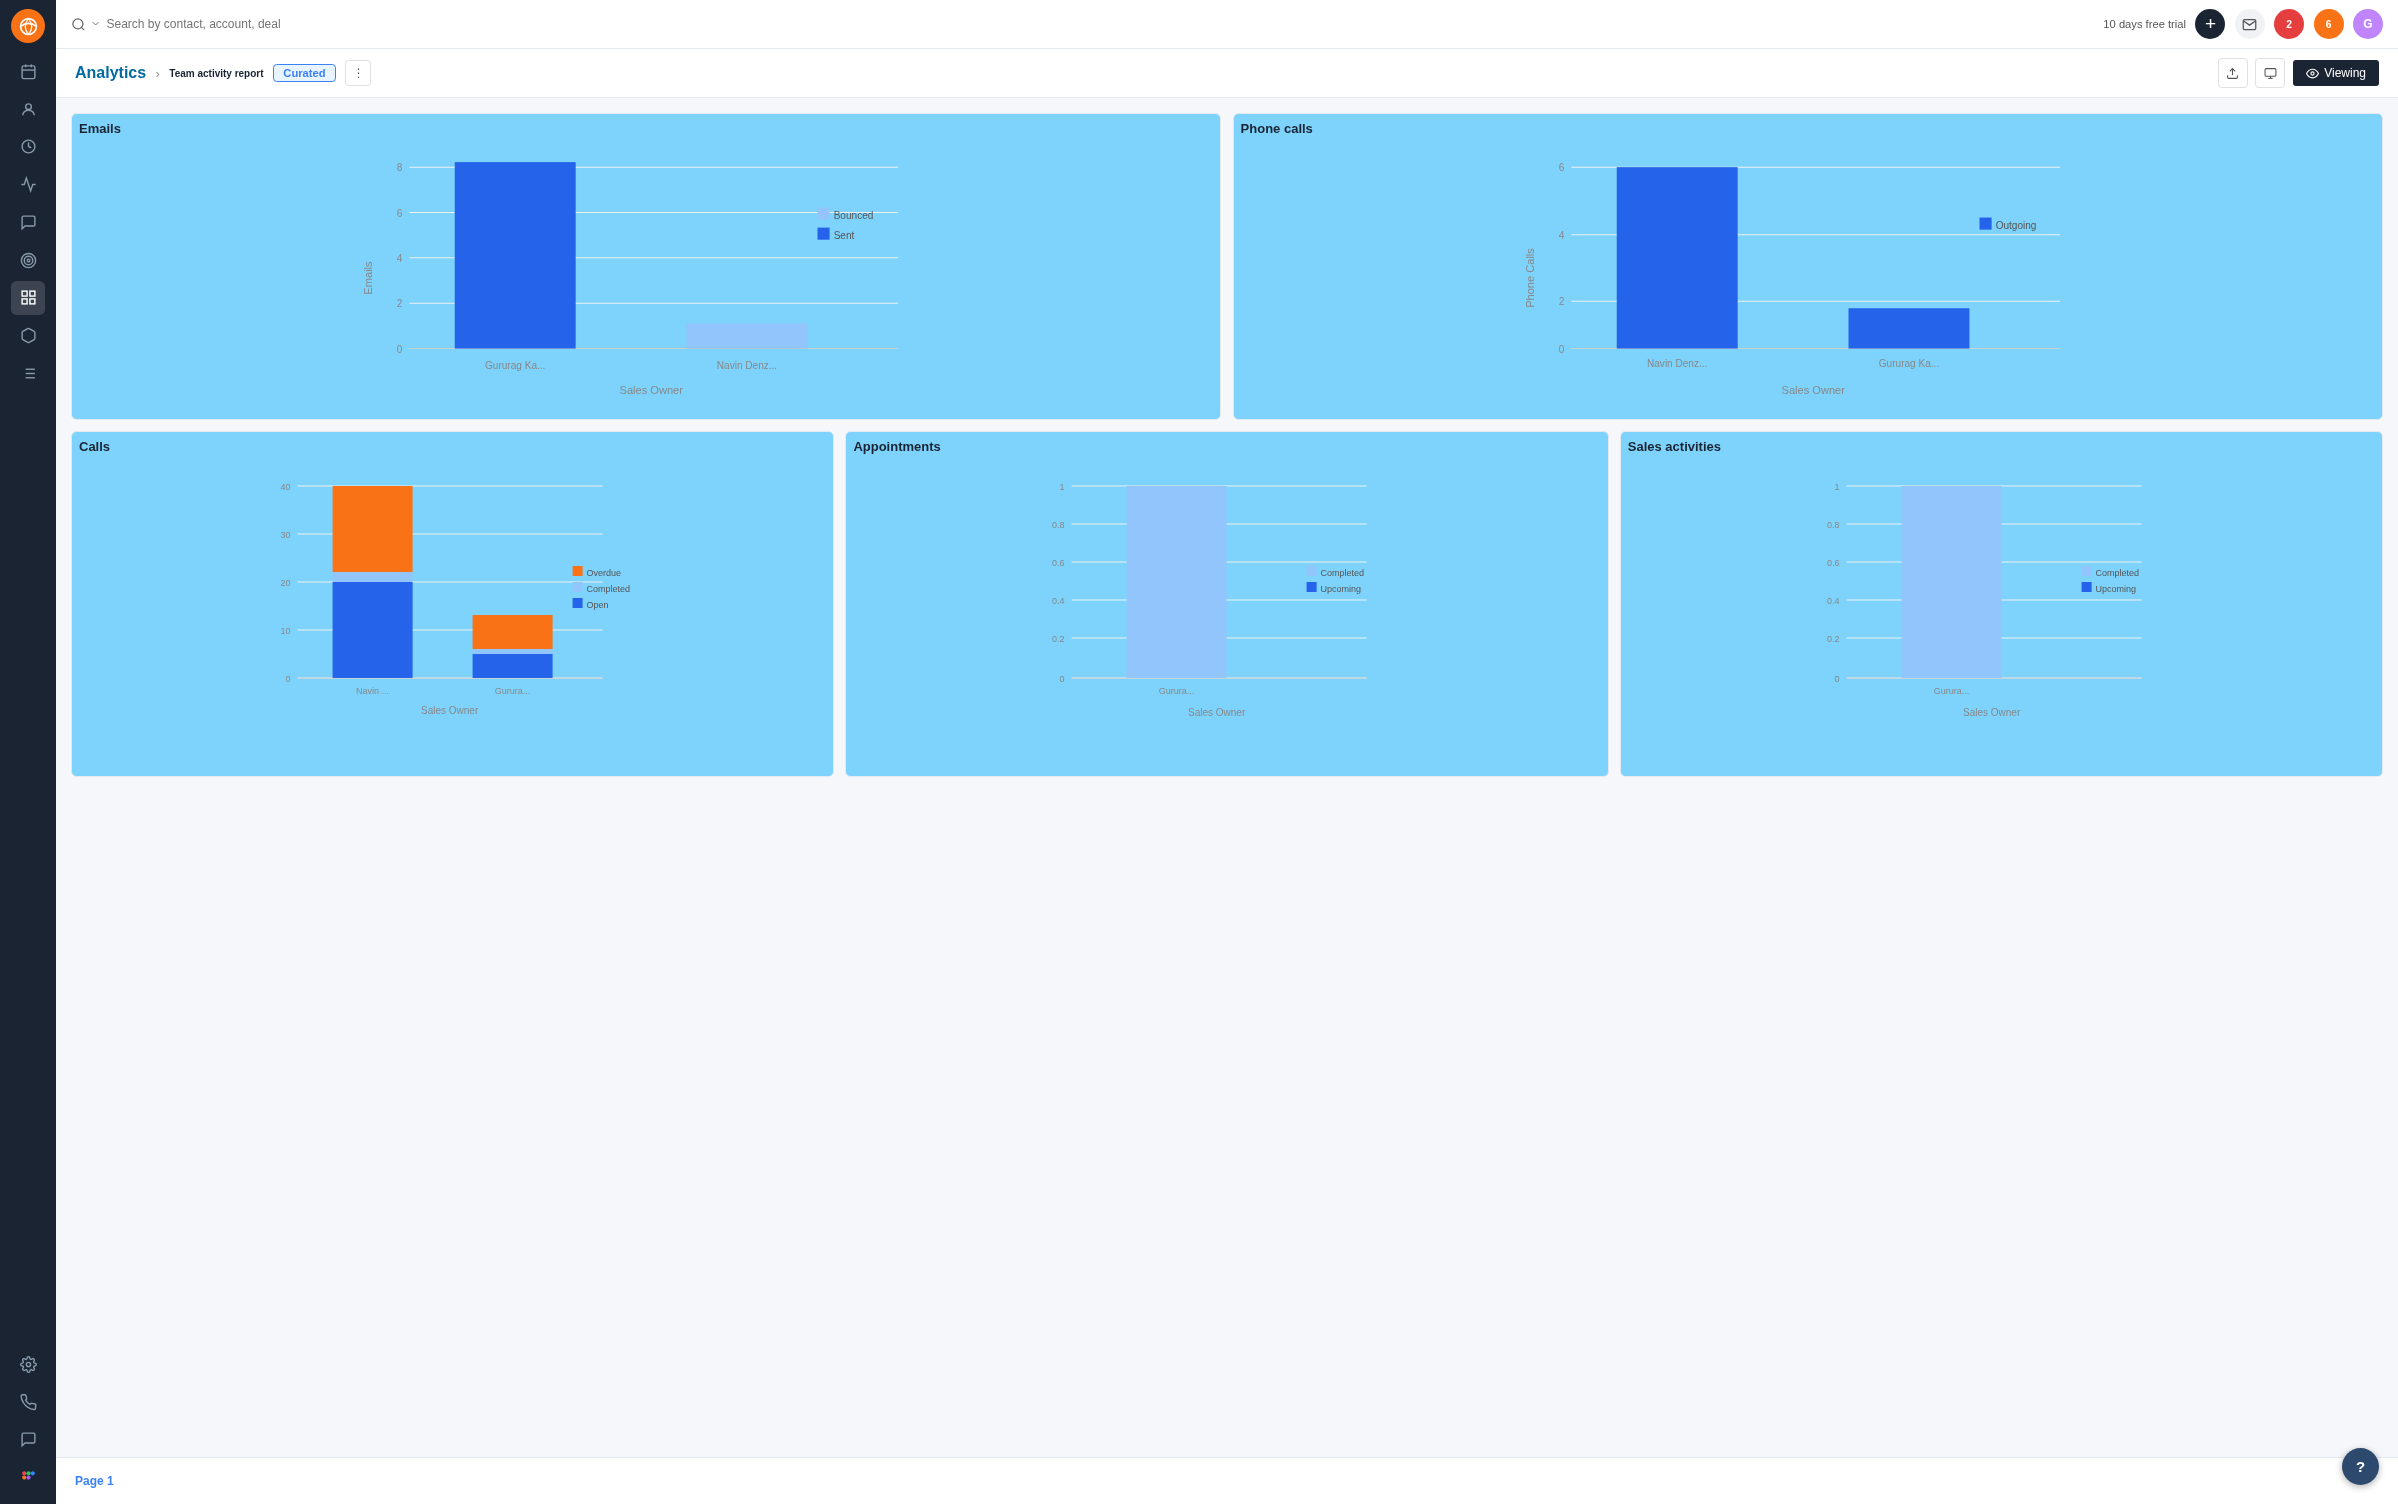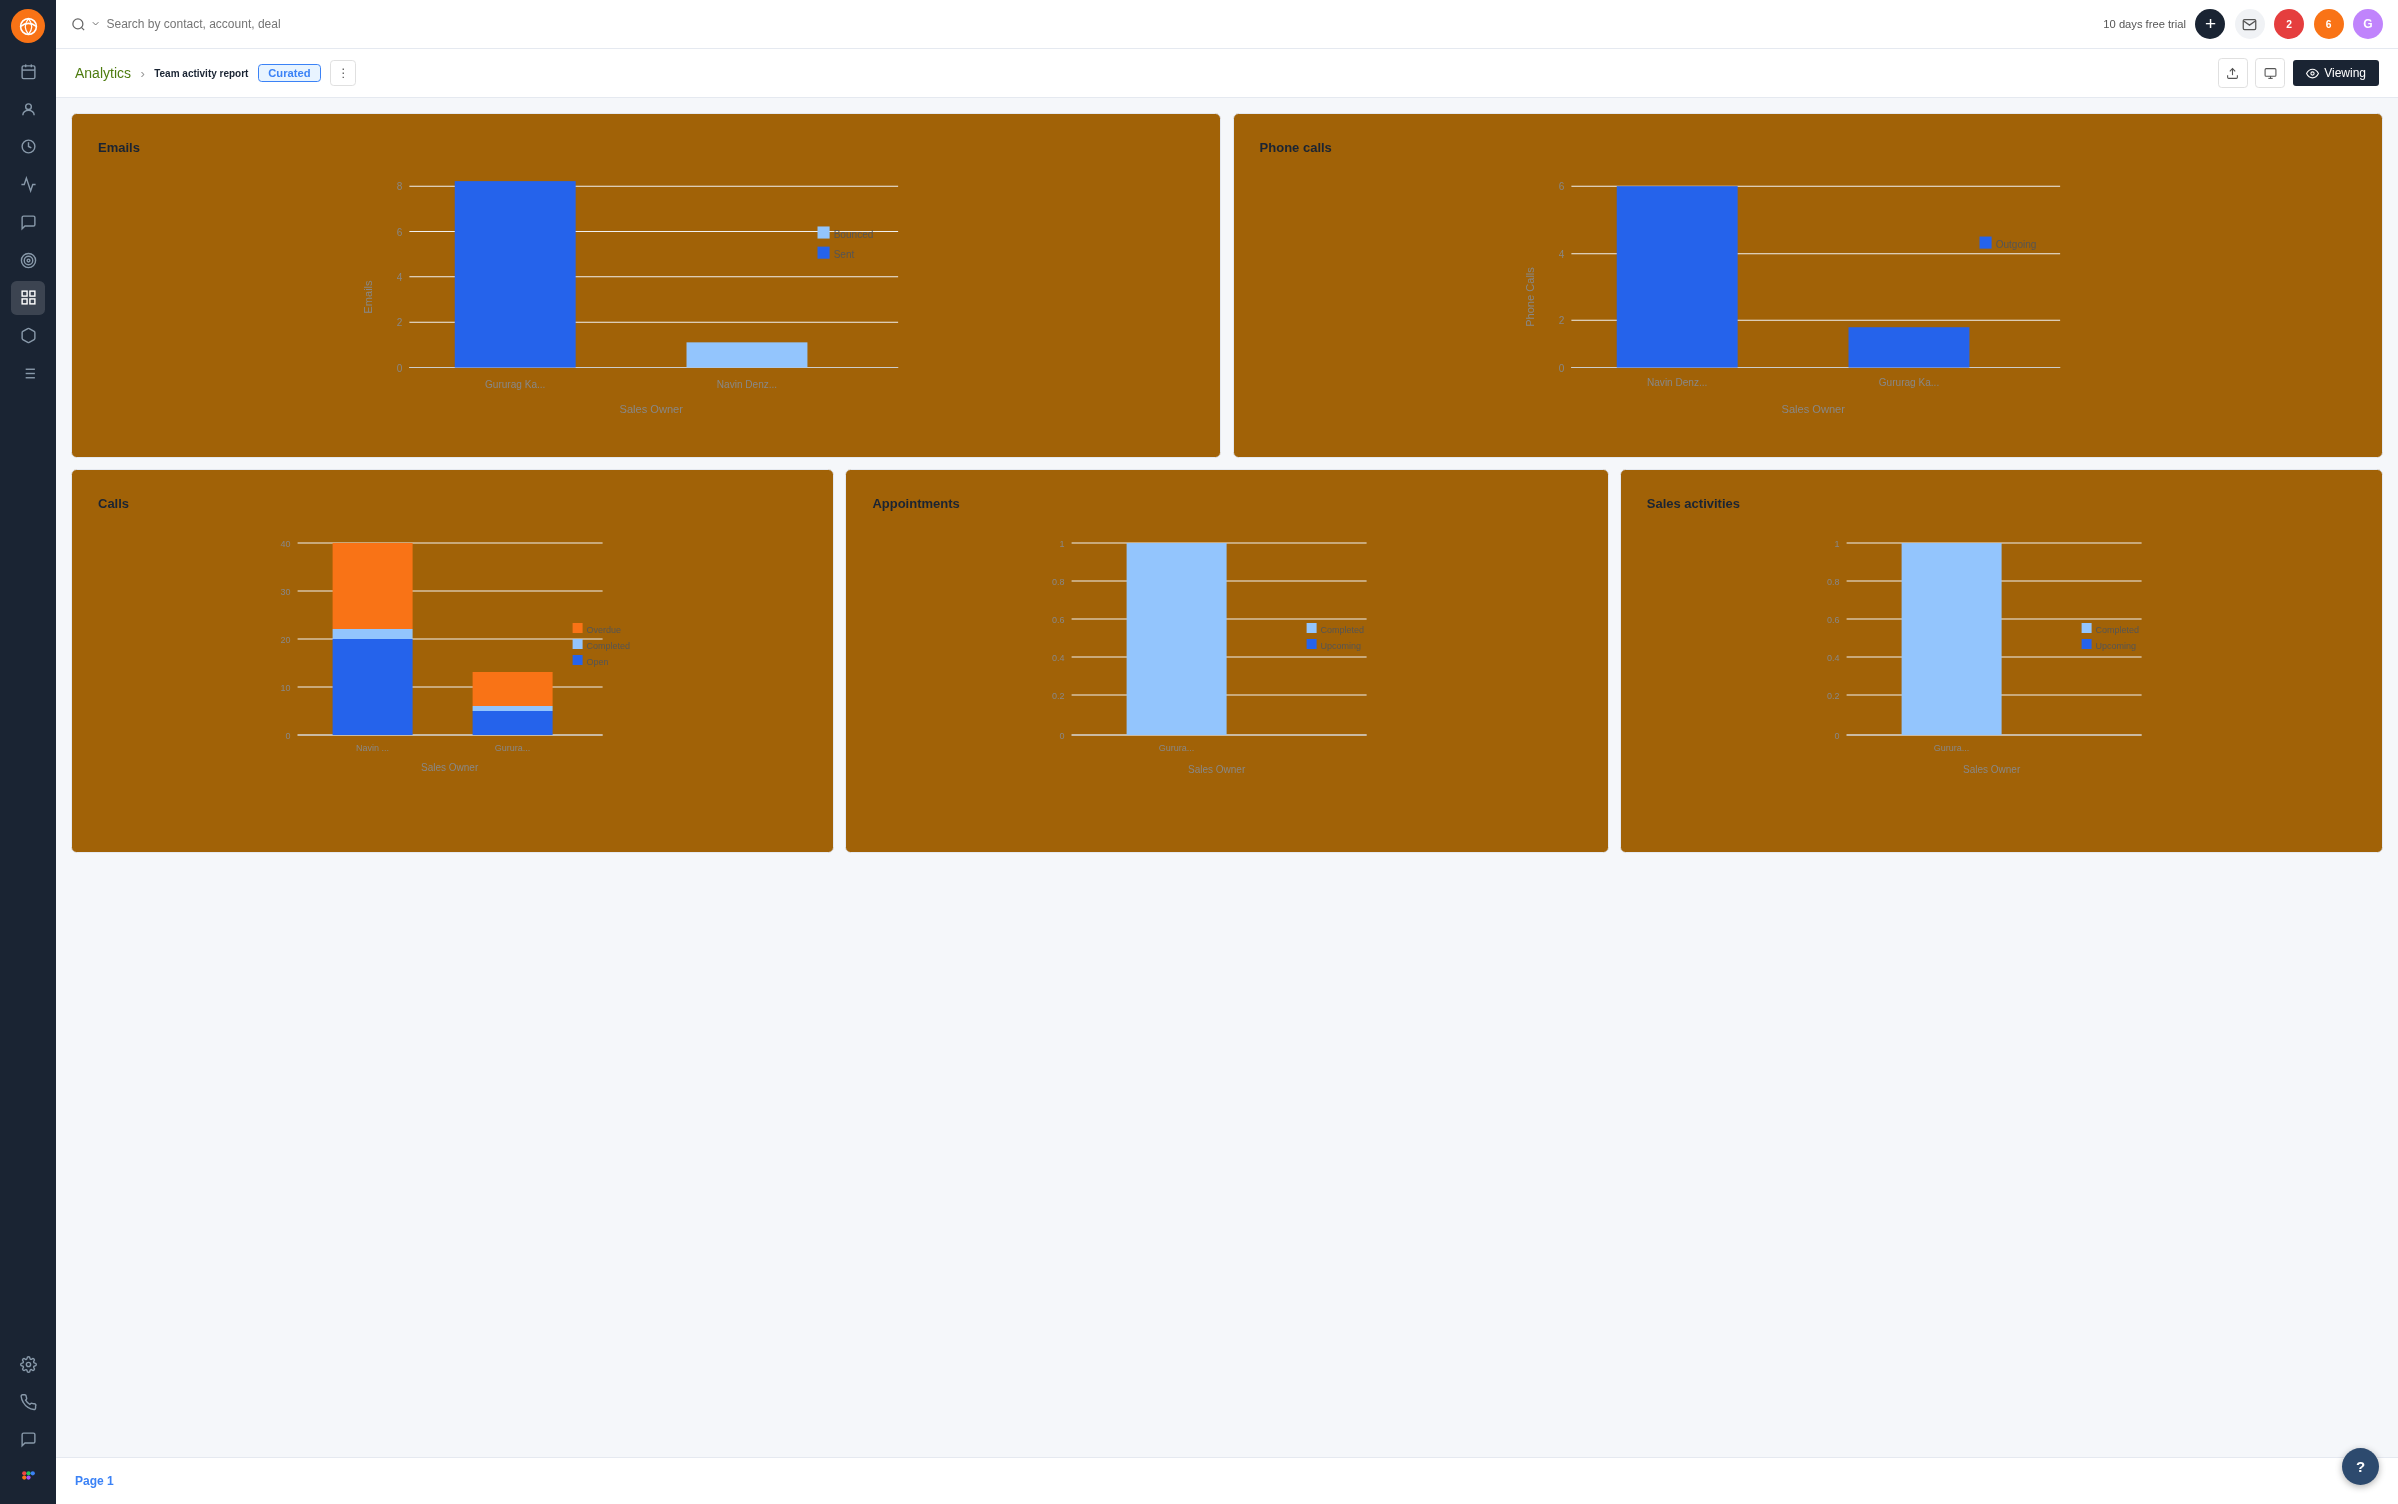--- a/index.html
+++ b/index.html
@@ -24,35 +24,35 @@
     .trial-text { font-size: 11.2px; color: #555; }
     .topbar-btn { width: 30px; height: 30px; border-radius: 50%; display: flex; align-items: center; justify-content: center; cursor: pointer; border: none; }
     .btn-add { background: #1a2433; color: white; font-size: 19px; }
     .btn-mail { background: #f0f2f5; color: #555; font-size: 13px; }
     .btn-notif { background: #e53e3e; color: white; font-size: 10.3px; font-weight: bold; position: relative; }
     .btn-notif2 { background: #f97316; color: white; font-size: 10.3px; font-weight: bold; }
     .btn-avatar { background: #c084fc; color: white; font-size: 12px; font-weight: bold; }
 
     
     .breadcrumb-bar { height: 49px; background: white; border-bottom: 0.9px solid #e5e9f0; display: flex; align-items: center; padding: 0 19px; gap: 9.4px; flex-shrink: 0; }
-    .breadcrumb-link { color: #4d7c0f; font-size: 14px; font-weight: 400; cursor: pointer; }
+    .breadcrumb-link { color: #0369a1; font-size: 16px; font-weight: 700; cursor: pointer; }
     .breadcrumb-sep { color: #999; font-size: 13px; }
     .breadcrumb-current { color: #1a2433; font-size: 10px; font-weight: 600; }
     .badge-curated { background: #e8f4ff; color: #3b82f6; border: 0.9px solid #3b82f6; border-radius: 3.7px; padding: 1.9px 9.4px; font-size: 11.2px; font-weight: 700; }
     .more-btn { width: 26px; height: 26px; border-radius: 3.7px; border: 0.9px solid #e0e0e0; display: flex; align-items: center; justify-content: center; cursor: pointer; color: #555; }
     .breadcrumb-actions { margin-left: auto; display: flex; align-items: center; gap: 7.5px; }
     .action-btn { width: 30px; height: 30px; border-radius: 3.7px; border: 0.9px solid #e0e0e0; display: flex; align-items: center; justify-content: center; cursor: pointer; background: white; color: #555; font-size: 13px; }
     .viewing-btn { background: #1a2433; color: white; border-radius: 3px; padding: 5.6px 13px; font-size: 12px; display: flex; align-items: center; gap: 5.6px; cursor: pointer; border: none; }
 
     
     .content { flex: 1; overflow-y: auto; padding: 15px; display: flex; flex-direction: column; gap: 11.2px; }
 
     
     .chart-row { display: flex; gap: 11.2px; }
-    .chart-card { background: #a16207; border: 0.9px solid #e5e9f0; border-radius: 5.6px; padding: 26px; flex: 1; }
+    .chart-card { background: #7dd3fc; border: 0.9px solid #e5e9f0; border-radius: 5.6px; padding: 7px; flex: 1; }
     .chart-title { font-size: 13px; font-weight: 600; color: #1a2433; margin-bottom: 11.2px; }
 
     
     .bottom-bar { height: 47px; background: white; border-top: 0.9px solid #e5e9f0; display: flex; align-items: center; padding: 0 19px; flex-shrink: 0; }
     .page-label { color: #3b82f6; font-size: 12px; font-weight: 600; }
 
     
     .help-btn { position: fixed; bottom: 19px; right: 19px; width: 37px; height: 37px; border-radius: 50%; background: #2d4a6e; color: white; display: flex; align-items: center; justify-content: center; font-size: 15px; font-weight: bold; cursor: pointer; box-shadow: 0 1.9px 7.5px rgba(0,0,0,0.3); }
   </style>
 </head>

